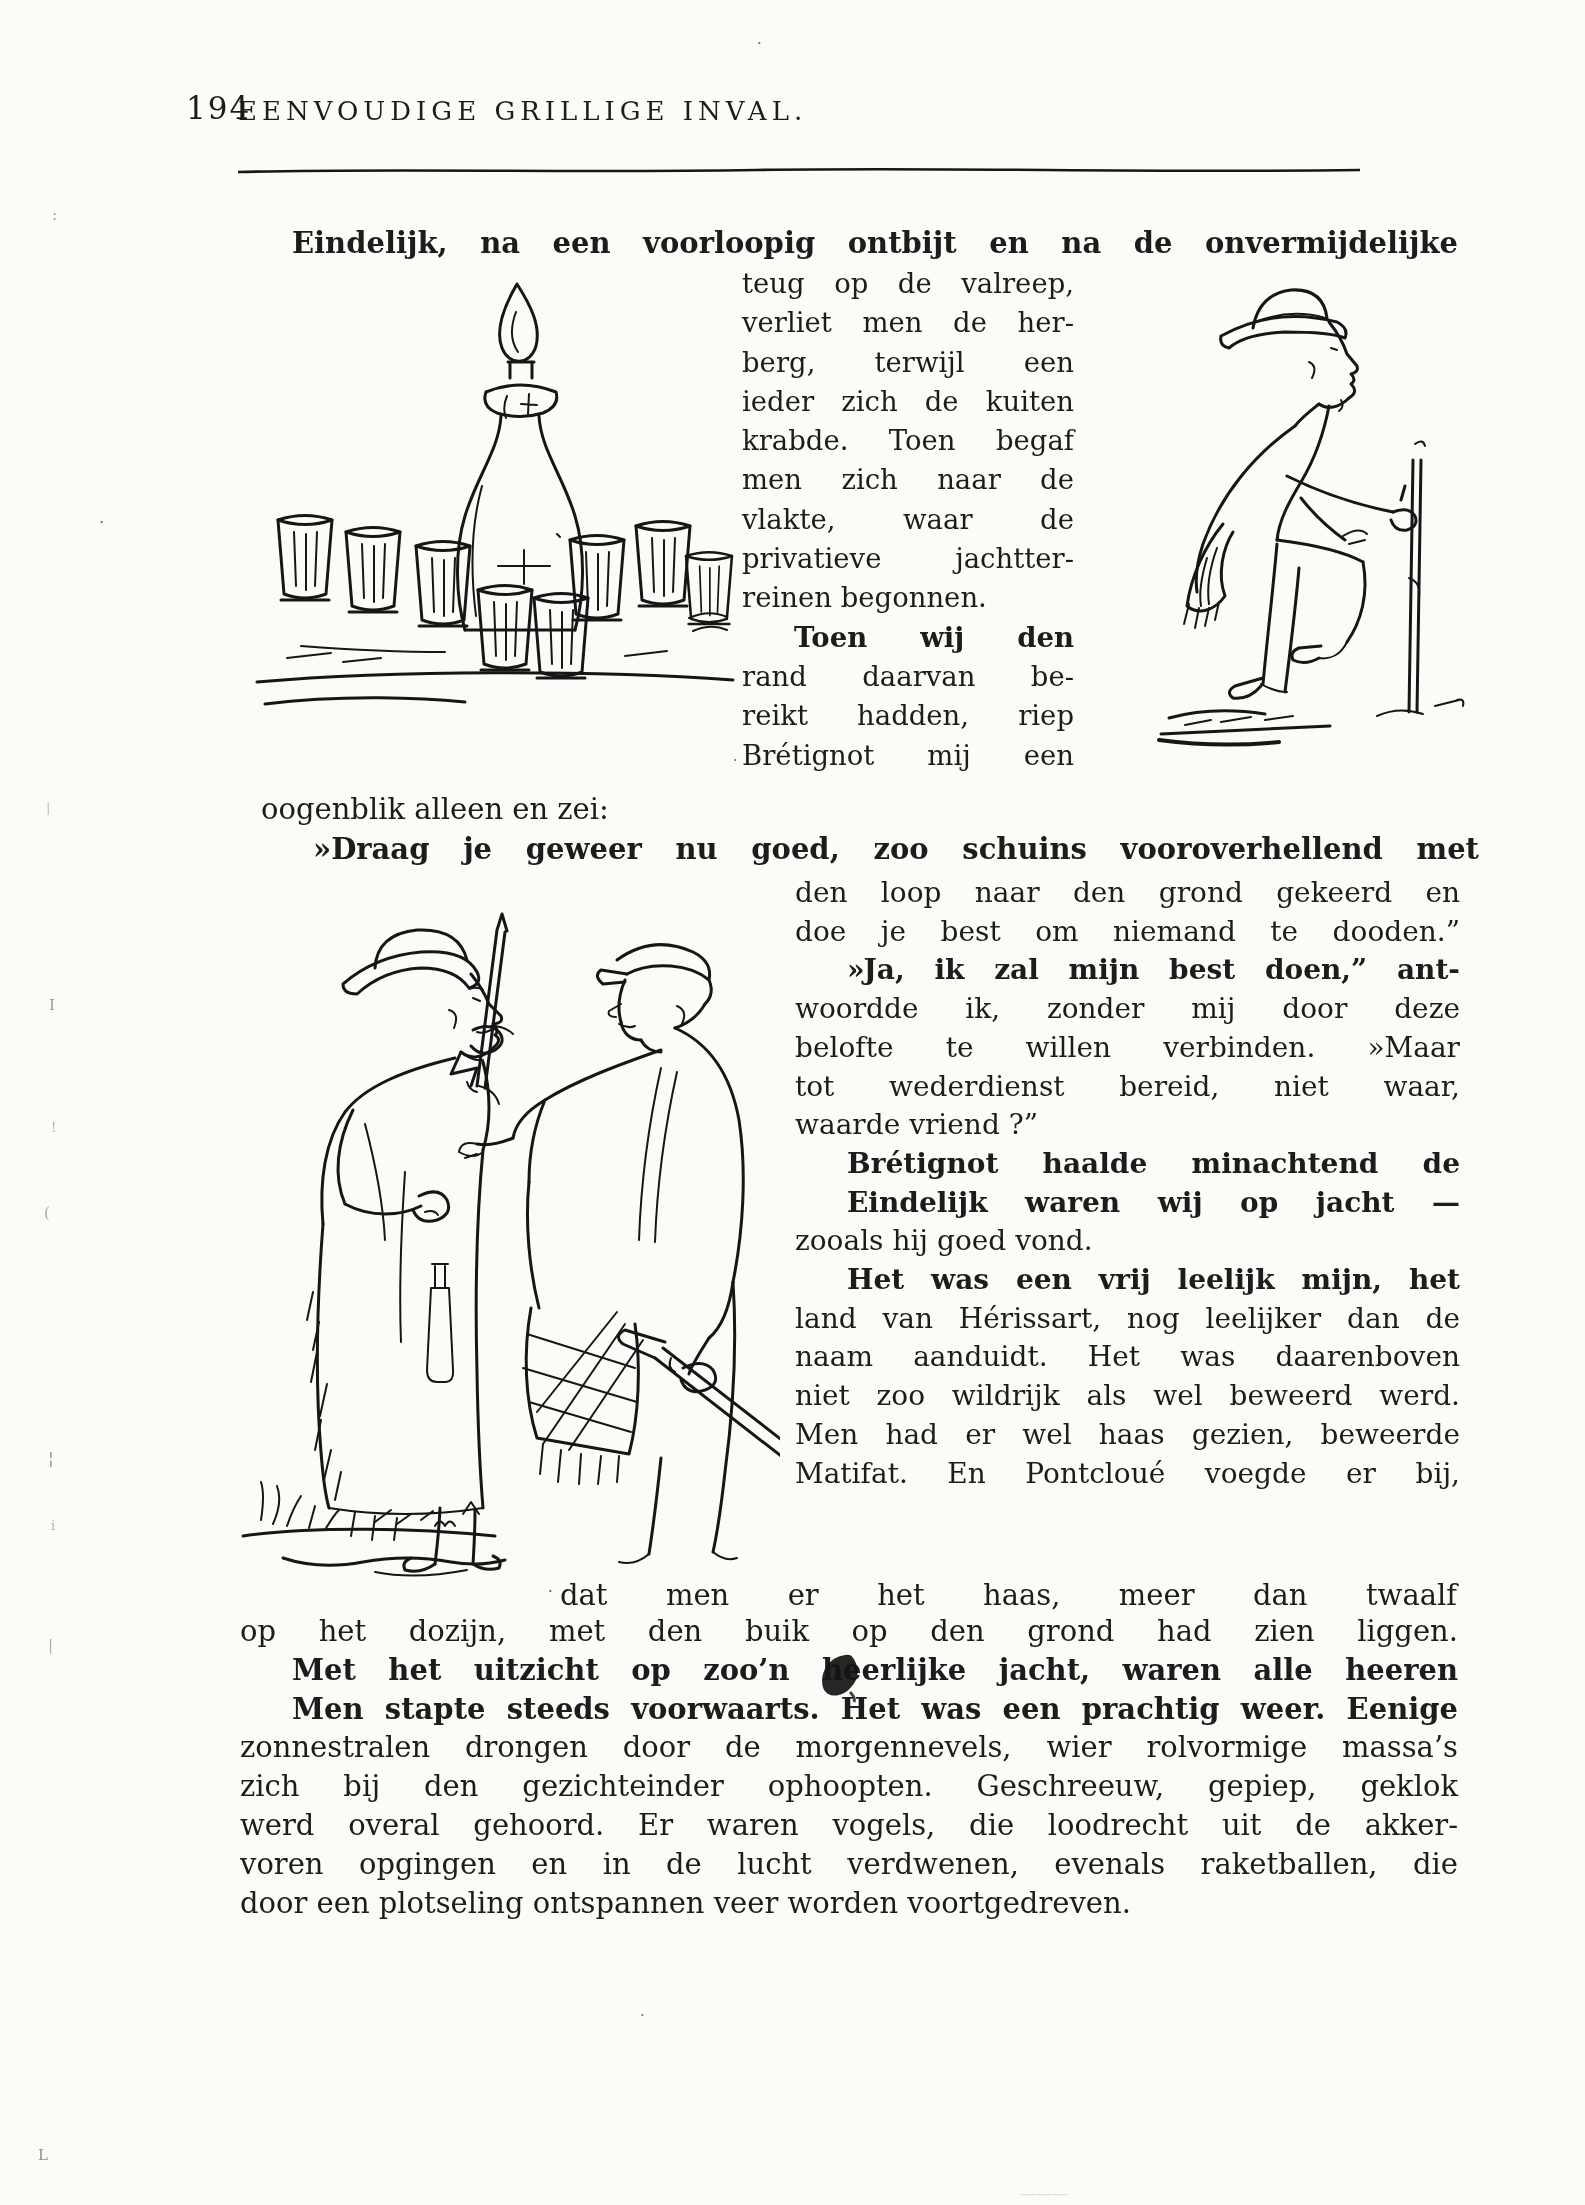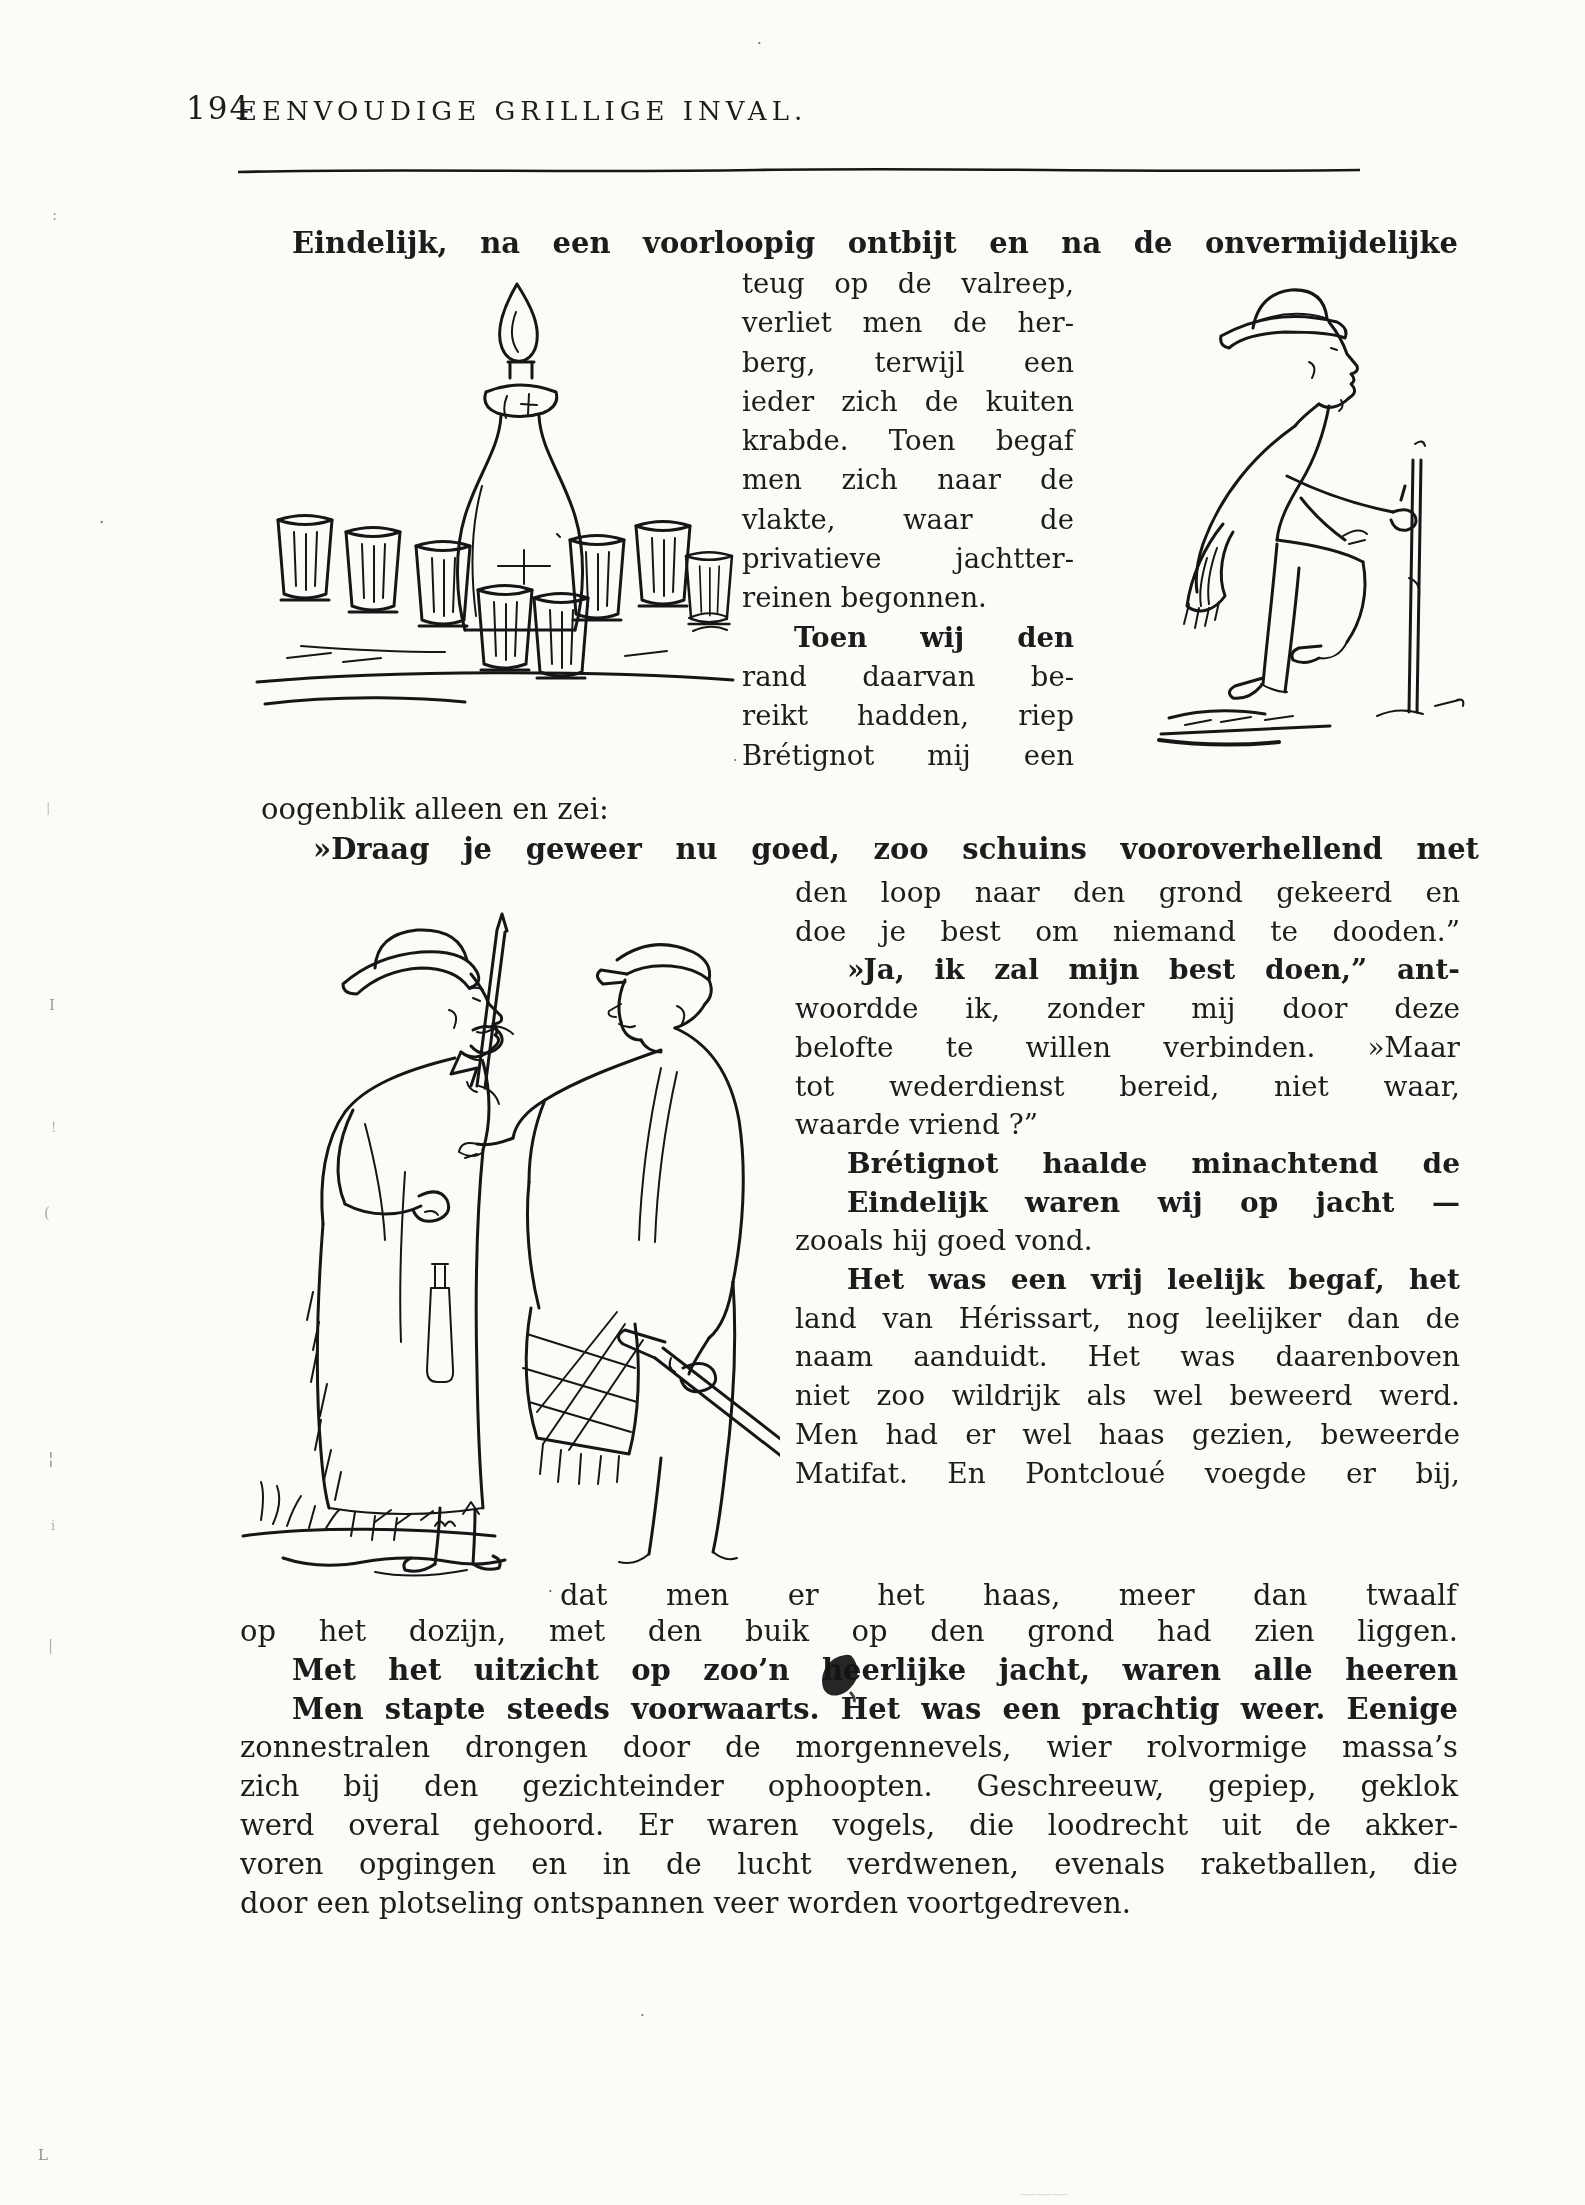--- a/index.html
+++ b/index.html
@@ -194,21 +194,21 @@
       <div class="line j">den loop naar den grond gekeerd en</div>
       <div class="line j">doe je best om niemand te dooden.”</div>
       <div class="line j ind">»Ja, ik zal mijn best doen,” ant-</div>
       <div class="line j">woordde ik, zonder mij door deze</div>
       <div class="line j">belofte te willen verbinden. »Maar</div>
       <div class="line j">tot wederdienst bereid, niet waar,</div>
       <div class="line ">waarde vriend ?”</div>
       <div class="line j ind">Brétignot haalde minachtend de</div>
       <div class="line j ind">Eindelijk waren wij op jacht —</div>
       <div class="line ">zooals hij goed vond.</div>
-      <div class="line j ind">Het was een vrij leelijk begaf, het</div>
+      <div class="line j ind">Het was een vrij leelijk mijn, het</div>
       <div class="line j">land van Hérissart, nog leelijker dan de</div>
       <div class="line j">naam aanduidt.  Het was daarenboven</div>
       <div class="line j">niet zoo wildrijk als wel beweerd werd.</div>
       <div class="line j">Men had er wel haas gezien, beweerde</div>
       <div class="line j">Matifat. En Pontcloué voegde er bij,</div>
     </div>
 
   <div class="abs line hangline j">dat men er het haas, meer dan twaalf</div>
 
   <div class="abs blk-bottom">

